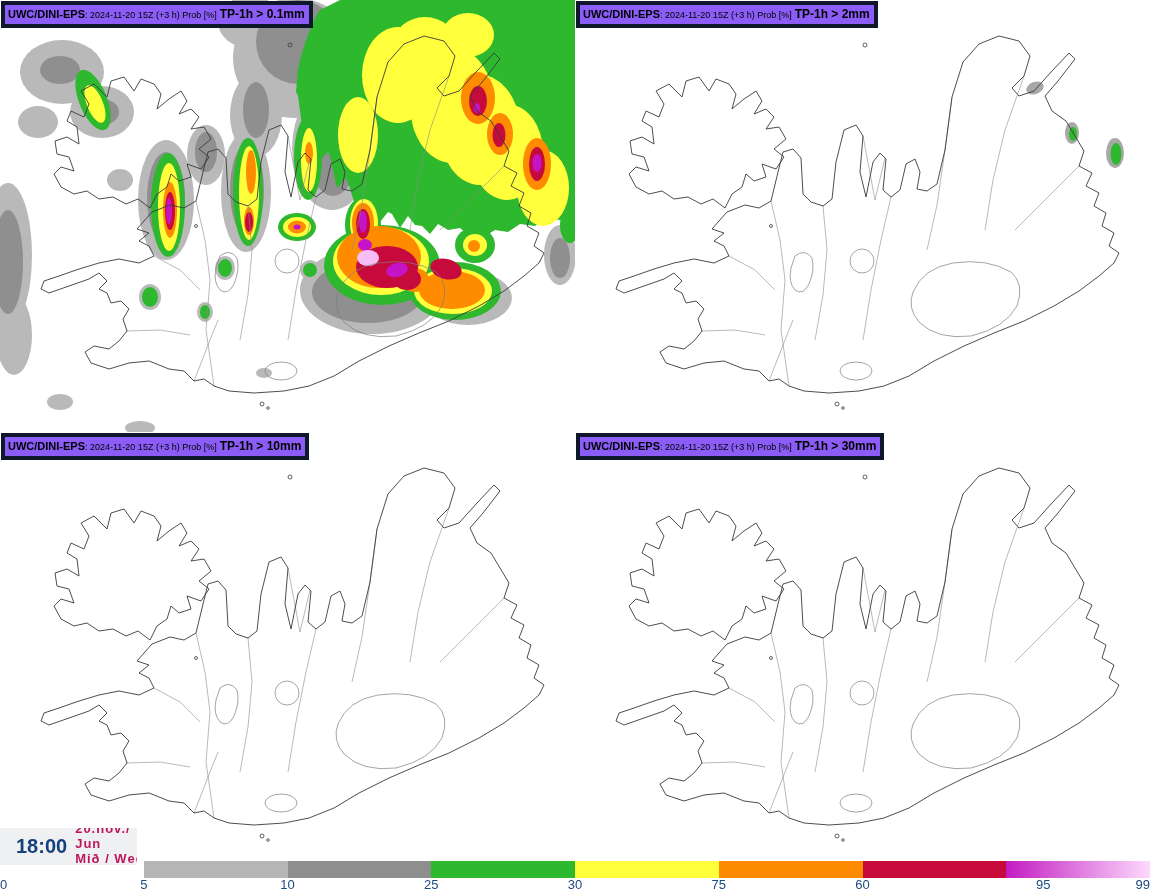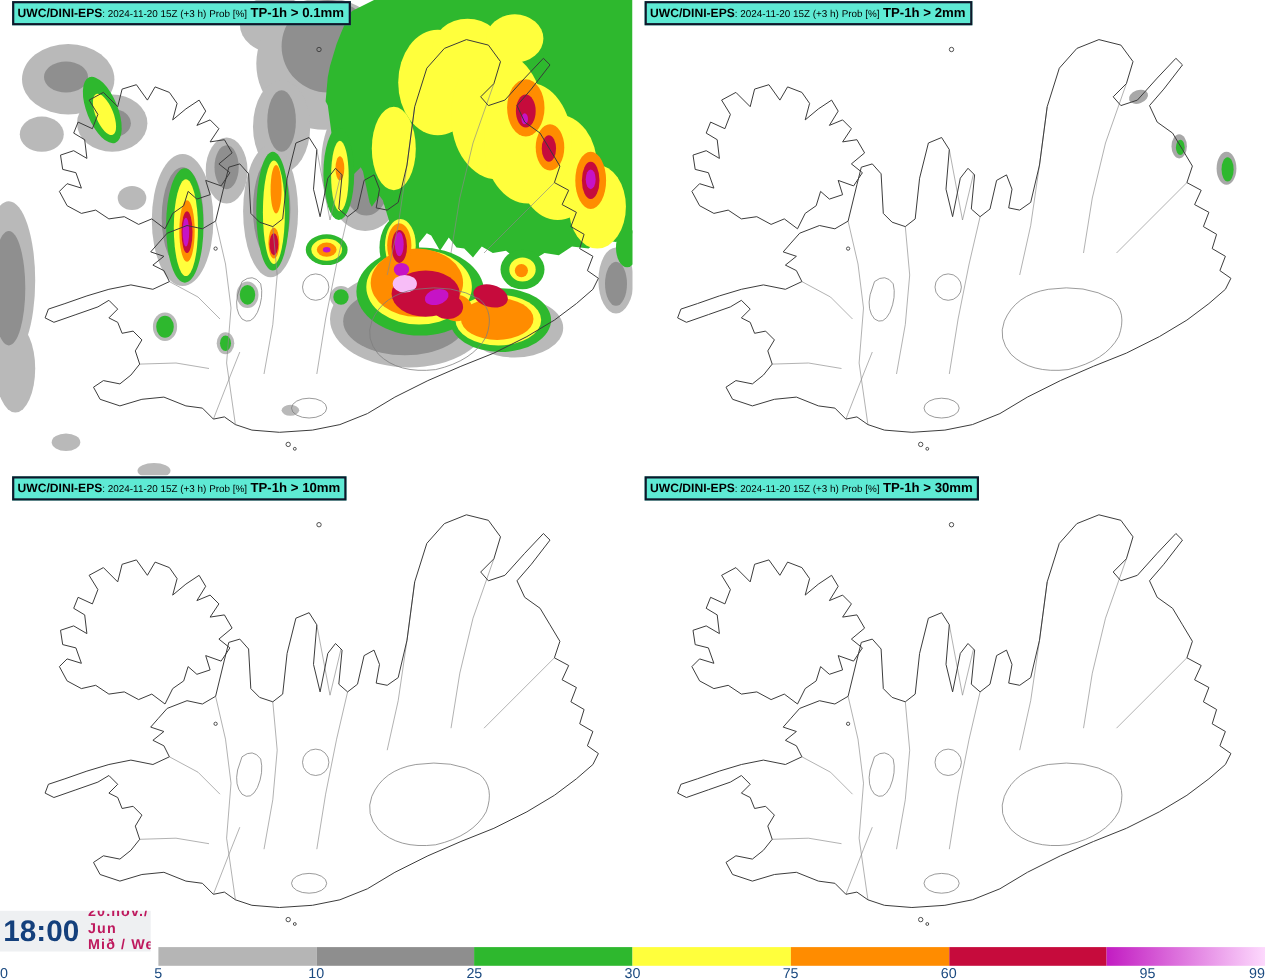--- a/index.html
+++ b/index.html
@@ -4,28 +4,28 @@
 <style>
   html,body{margin:0;padding:0;background:#fff;width:1150px;height:891px;overflow:hidden;
     font-family:"Liberation Sans",sans-serif;position:relative}
   .stage{position:absolute;left:0;top:0;width:1150px;height:891px}
   .panel{position:absolute;width:575px;height:432px;overflow:hidden}
   .panel svg{position:absolute;left:0;top:0}
   #panel-tl{left:0;top:0}
   #panel-tr{left:575px;top:0}
   #panel-bl{left:0;top:432px}
   #panel-br{left:575px;top:432px}
-  .panel-title{position:absolute;left:11px;top:1px;background:#5eead4;border:2px solid #0f172a;
+  .panel-title{position:absolute;left:1px;top:1px;background:#8b5cf6;border:4px solid #0f172a;
     padding:1px 4px 2px 3px;white-space:nowrap;z-index:4;line-height:14px}
   .t-model{font-weight:bold;font-size:11px;color:#000}
   .t-run{font-size:9px;color:#000}
   .t-thresh{font-weight:bold;font-size:12px;color:#000;margin-left:3px}
   .time-widget{position:absolute;left:0;top:828px;width:137px;height:37px;background:#eef0f2;
     z-index:6;overflow:hidden;display:flex;align-items:center}
-  .tw-time{font-size:27px;font-weight:bold;color:#14407c;padding-left:3px;letter-spacing:0px}
+  .tw-time{font-size:20px;font-weight:bold;color:#14407c;padding-left:16px;letter-spacing:0px}
   .tw-date{margin-left:8px;margin-top:-7px;color:#be185d;font-size:13px;font-weight:600;
     line-height:15px;letter-spacing:1px;white-space:nowrap}
   .colorbar{position:absolute;left:0;top:861px;width:1150px;height:30px;z-index:5}
   .cb-bar{position:absolute;left:0;top:0;width:1150px;height:17px}
   .cb-seg{position:absolute;top:0;height:17px}
   .cb-labels{position:absolute;left:0;top:16px;width:1150px;height:14px}
   .cb-label{position:absolute;top:0;font-size:13px;color:#1b4a80;transform:translateX(-50%)}
   .cb-label.first{transform:none}
   .cb-label.last{transform:translateX(-100%)}
 </style>

